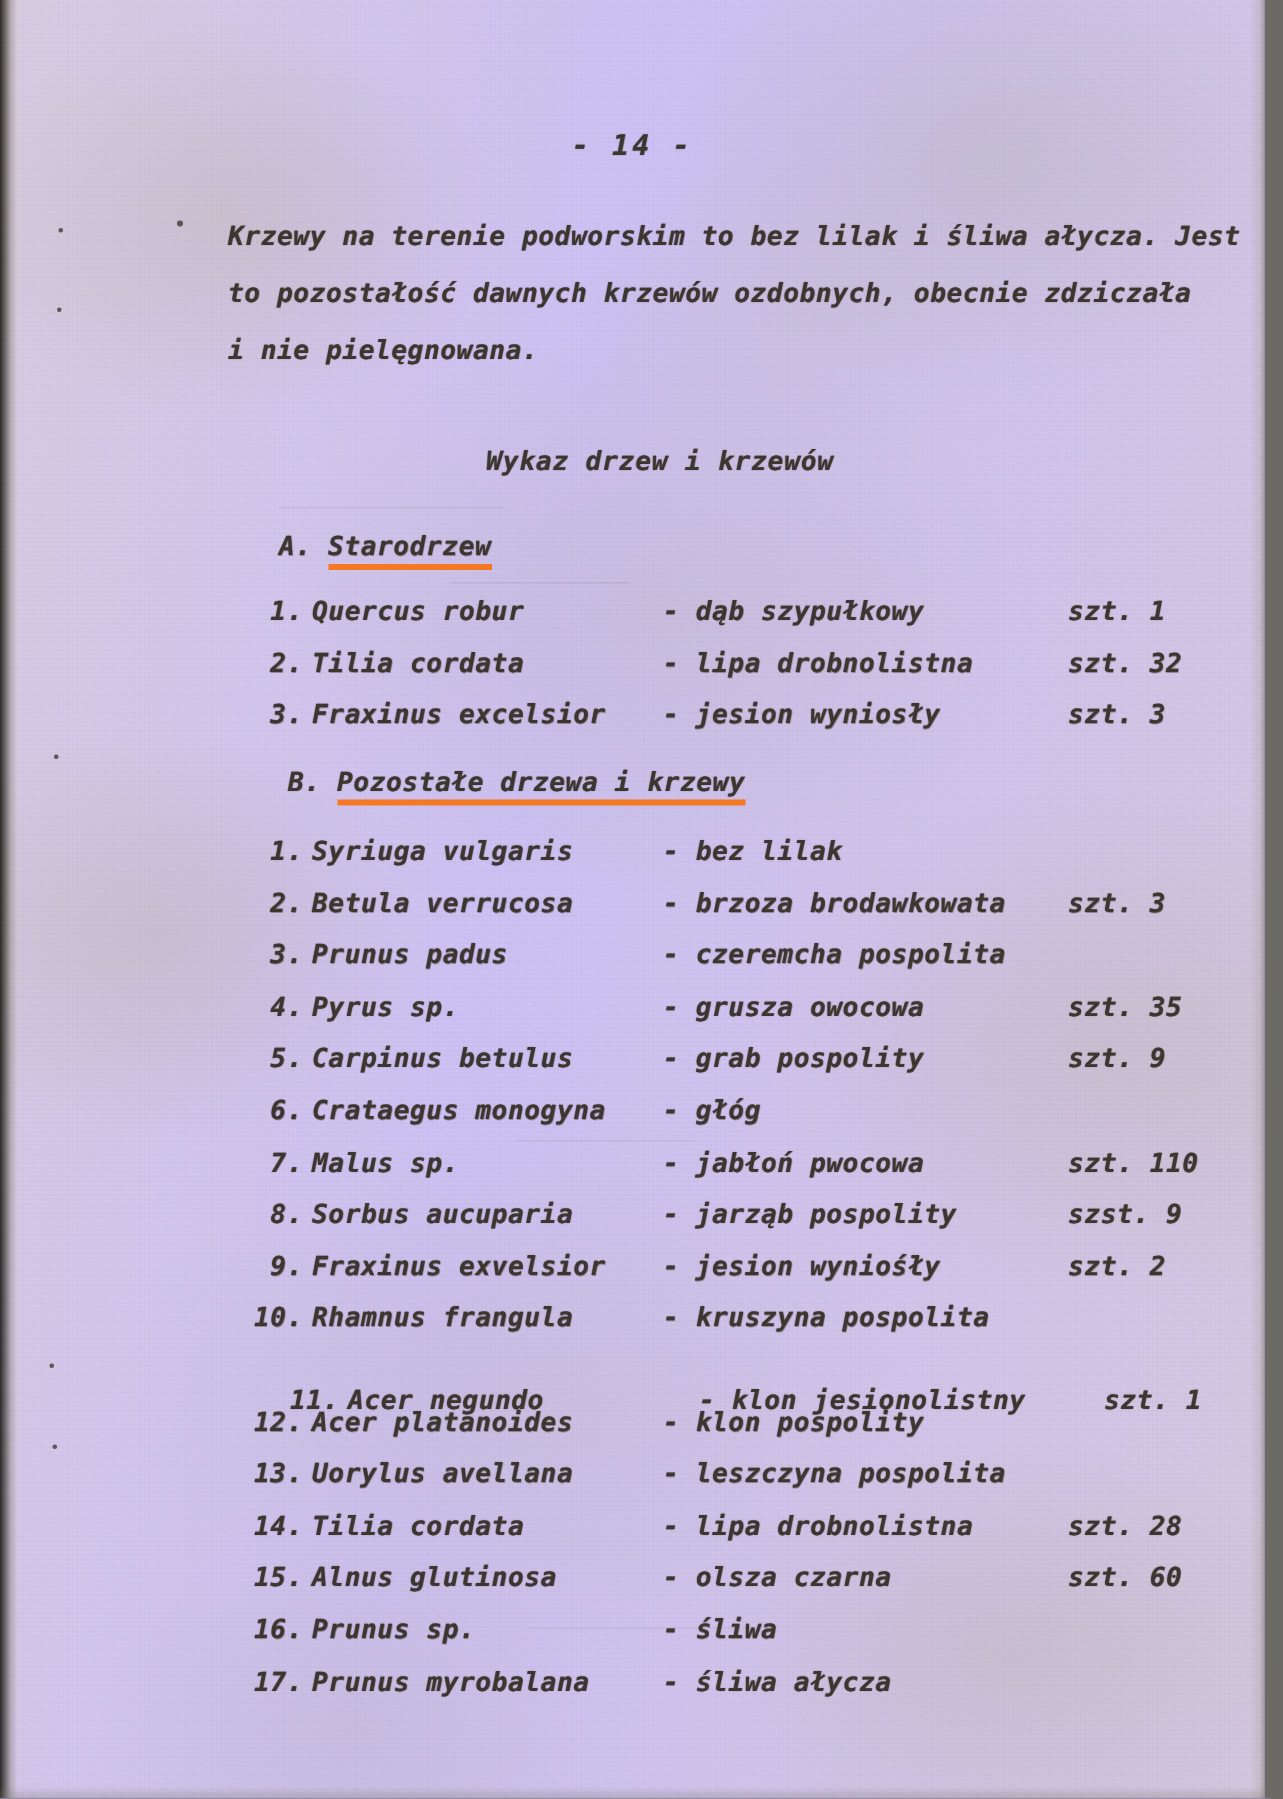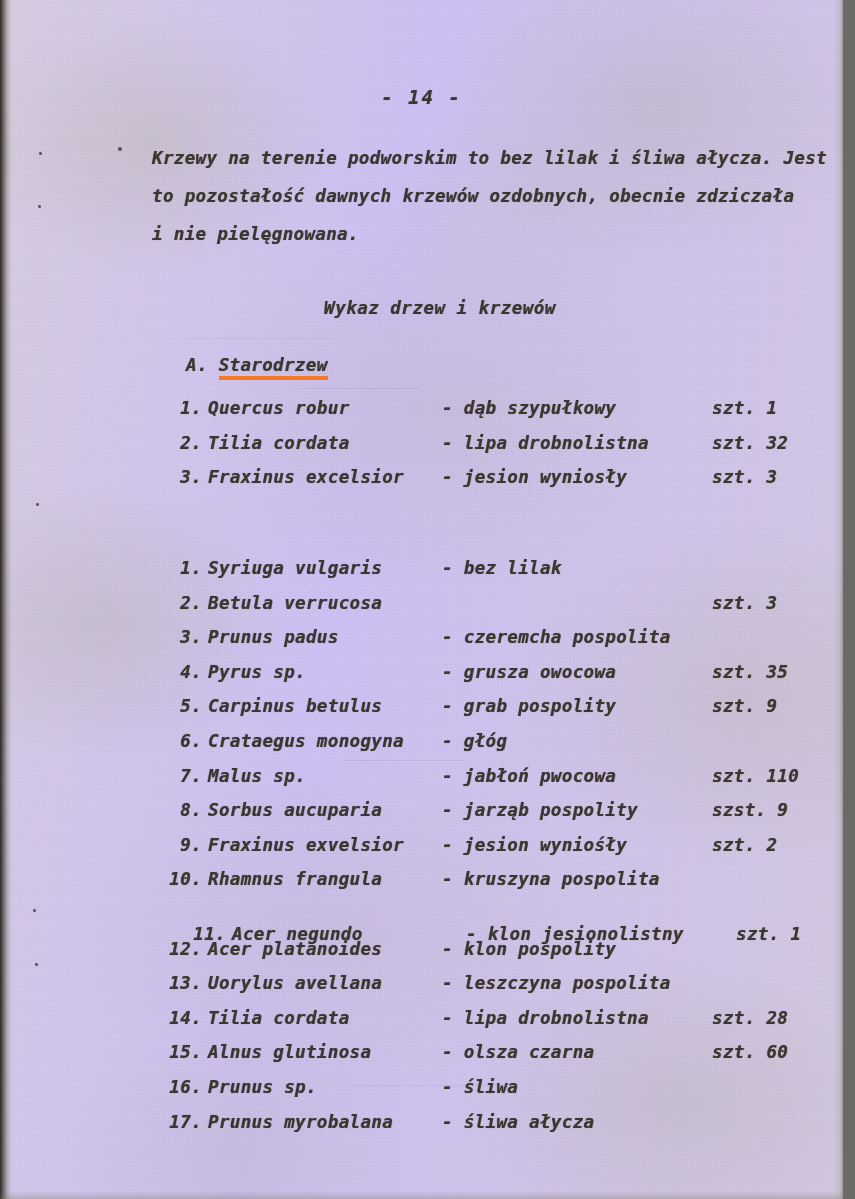--- a/index.html
+++ b/index.html
@@ -191,20 +191,21 @@
     <div class="typed" id="page-number">- 14 -</div>
 
     <div class="typed para-line" id="para-l1">Krzewy na terenie podworskim to bez lilak i śliwa ałycza. Jest</div>
     <div class="typed para-line" id="para-l2">to pozostałość dawnych krzewów ozdobnych, obecnie zdziczała</div>
     <div class="typed para-line" id="para-l3">i nie pielęgnowana.</div>
 
     <div class="typed" id="list-title">Wykaz drzew i krzewów</div>
 
     <div class="typed section-head" id="section-a-head"><span>A.</span><span> </span><span class="underlined">Starodrzew</span></div>
 
+    <div class="typed section-head" id="section-b-head"><span>B.</span><span> </span><span class="underlined">Pozostałe drzewa i krzewy</span></div>
 
     <div id="rows-host">
         <div class="row" style="top: 398px;">
           <div class="cell c-num">1.</div>
           <div class="cell c-lat">Quercus robur</div>
           <div class="cell c-pol">- dąb szypułkowy</div>
           <div class="cell c-qty">szt. 1</div>
         </div>
         <div class="row" style="top: 432.5px;">
           <div class="cell c-num">2.</div>
@@ -219,20 +220,21 @@
           <div class="cell c-qty">szt. 3</div>
         </div>
         <div class="row" style="top: 558px;">
           <div class="cell c-num">1.</div>
           <div class="cell c-lat">Syriuga vulgaris</div>
           <div class="cell c-pol">- bez lilak</div>
         </div>
         <div class="row" style="top: 592.6px;">
           <div class="cell c-num">2.</div>
           <div class="cell c-lat">Betula verrucosa</div>
+          <div class="cell c-pol">- brzoza brodawkowata</div>
           <div class="cell c-qty">szt. 3</div>
         </div>
         <div class="row" style="top: 627.2px;">
           <div class="cell c-num">3.</div>
           <div class="cell c-lat">Prunus padus</div>
           <div class="cell c-pol">- czeremcha pospolita</div>
         </div>
         <div class="row" style="top: 661.8px;">
           <div class="cell c-num">4.</div>
           <div class="cell c-lat">Pyrus sp.</div>

